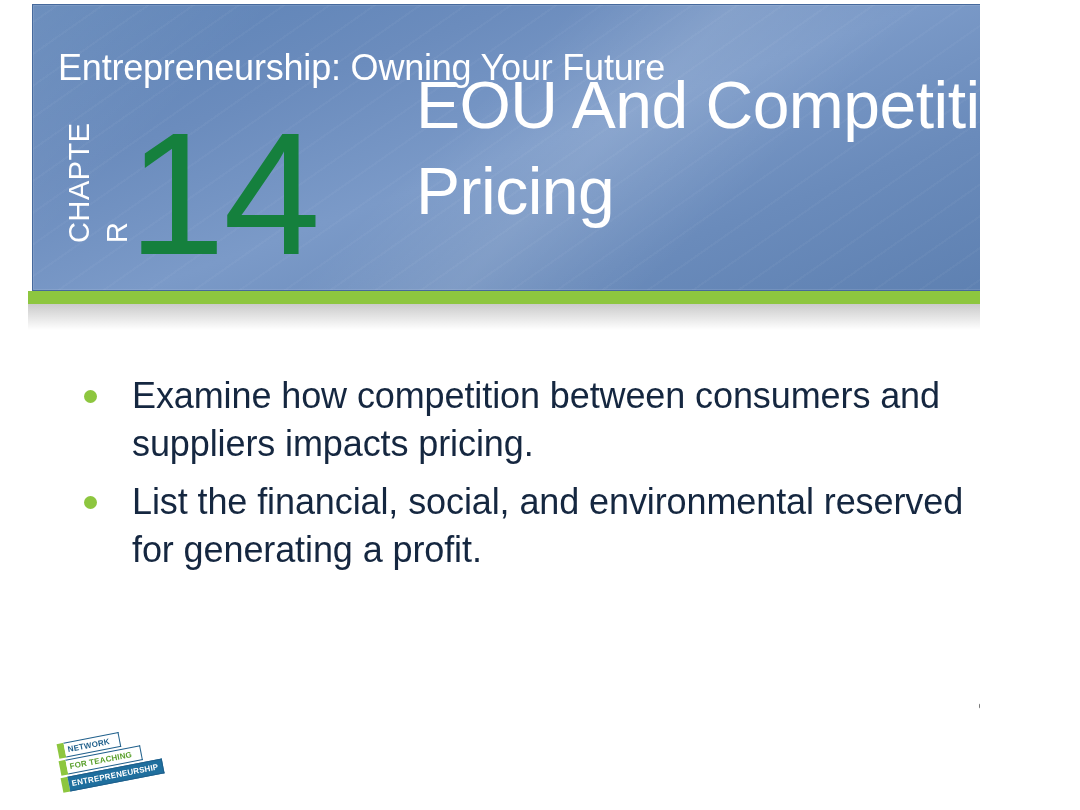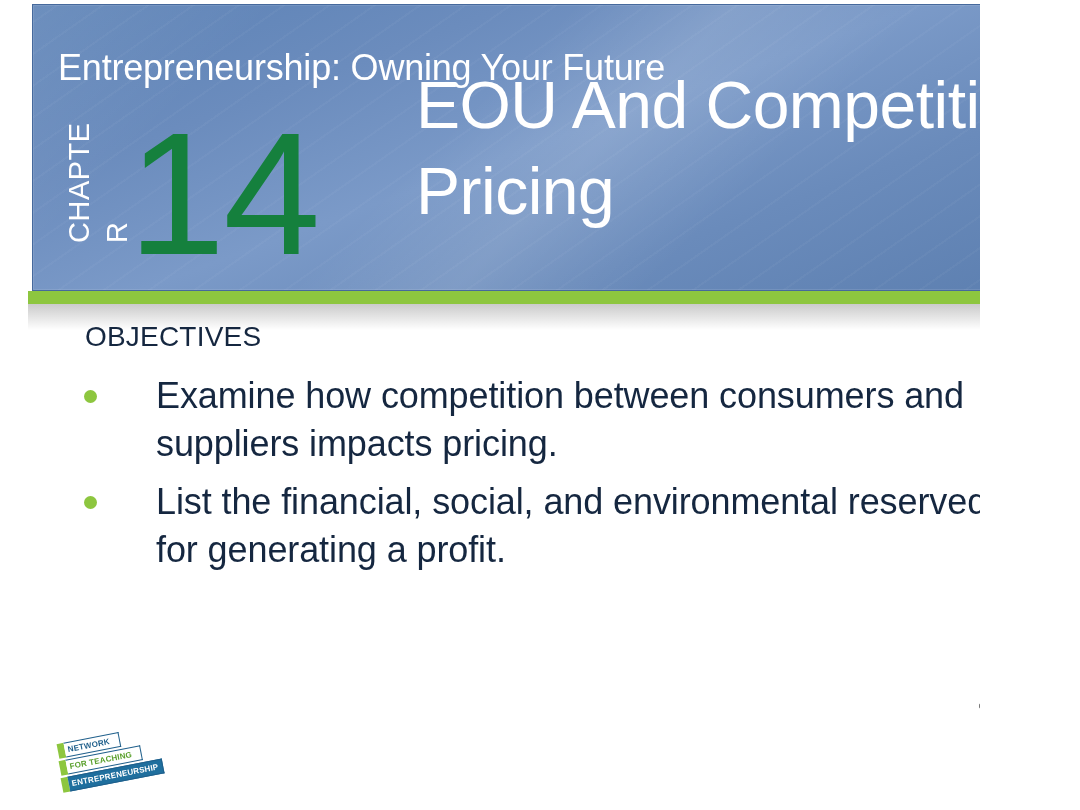--- a/index.html
+++ b/index.html
@@ -164,21 +164,20 @@
     position: absolute;
     left: 44px;
     top: 372px;
     width: 940px;
     z-index: 7;
   }
   .bullet-item {
     display: flex;
     align-items: flex-start;
     margin-bottom: 10px;
-    gap: 24px;
   }
   .bullet-dot {
     flex: 0 0 auto;
     width: 13px;
     height: 13px;
     border-radius: 50%;
     background: #8dc63f;
     margin-top: 18px;
     margin-left: 12px;
     margin-right: 35px;
@@ -288,21 +287,20 @@
 
   <div id="chapter-number">14</div>
 
   <div id="main-title">EOU And Competitive Pricing</div>
 
   <div id="green-bar"></div>
   <div id="bar-shadow"></div>
 
   <div id="body-area"></div>
 
-  <div id="objectives-label">OBJECTIVES</div>
 
   <div id="bullet-list">
     <div class="bullet-item">
       <span class="bullet-dot"></span>
       <span class="bullet-text">Examine how competition between consumers and suppliers impacts pricing.</span>
     </div>
     <div class="bullet-item">
       <span class="bullet-dot"></span>
       <span class="bullet-text">List the financial, social, and environmental reserved for generating a profit.</span>
     </div>

